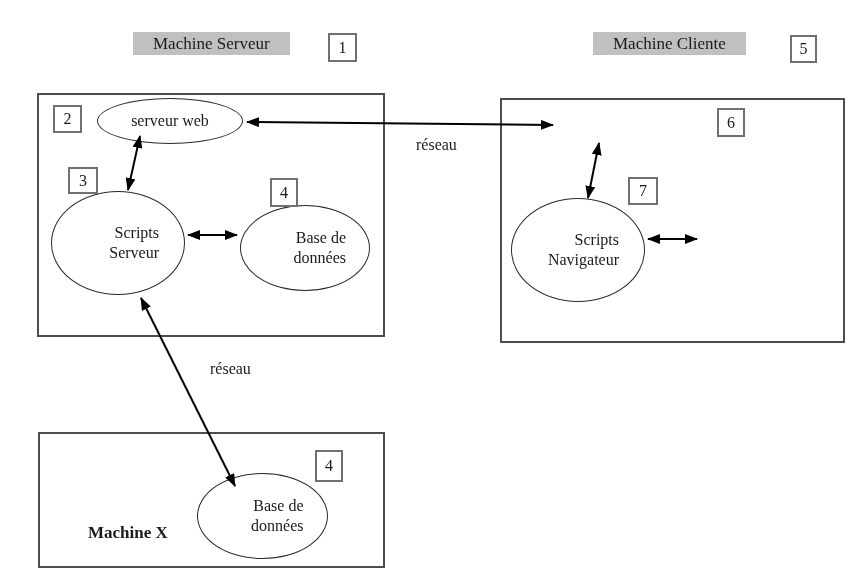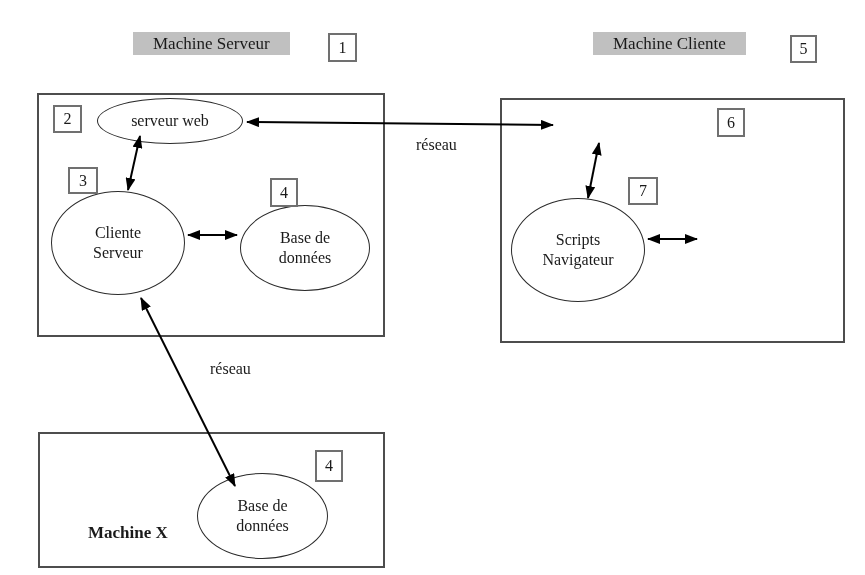--- a/index.html
+++ b/index.html
@@ -48,21 +48,21 @@
 
   
   .ellipse {
     border: 1px solid #2b2b2b;
     border-radius: 50%;
     box-sizing: border-box;
     background: #ffffff;
     display: flex;
     align-items: center;
     justify-content: center;
-    text-align: center;
+    text-align: right;
     font-size: 16px;
     line-height: 1.25;
     z-index: 2;
     font-family: Liberation Serif, serif;
   }
   .ellipse .lbl { display: block; }
   .lbl-narrow { width: 82px; }
 
   .net-label {
     font-size: 16px;
@@ -91,21 +91,21 @@
   <div class="abs machine-title hl" style="left:593px; top:32px;">Machine Cliente</div>
   <div class="abs badge" style="left:790px; top:35px; width:27px; height:28px;">5</div>
 
   <div class="abs machine-rect" style="left:37px; top:93px; width:348px; height:244px;"></div>
   <div class="abs badge" style="left:53px; top:105px; width:29px; height:28px;">2</div>
   <div class="abs ellipse" style="left:97px; top:98px; width:146px; height:46px;">
     <span class="lbl">serveur web</span>
   </div>
   <div class="abs badge" style="left:68px; top:167px; width:30px; height:27px;">3</div>
   <div class="abs ellipse" style="left:51px; top:191px; width:134px; height:104px;">
-    <span class="lbl lbl-narrow">Cliente Serveur</span>
+    <span class="lbl lbl-narrow">Scripts Serveur</span>
   </div>
   <div class="abs badge" style="left:270px; top:178px; width:28px; height:29px;">4</div>
   <div class="abs ellipse" style="left:240px; top:205px; width:130px; height:86px;">
     <span class="lbl lbl-narrow">Base de données</span>
   </div>
 
   <div class="abs machine-rect" style="left:500px; top:98px; width:345px; height:245px;"></div>
   <div class="abs badge" style="left:717px; top:108px; width:28px; height:29px;">6</div>
   <div class="abs badge" style="left:628px; top:177px; width:30px; height:28px;">7</div>
   <div class="abs ellipse" style="left:511px; top:198px; width:134px; height:104px;">

